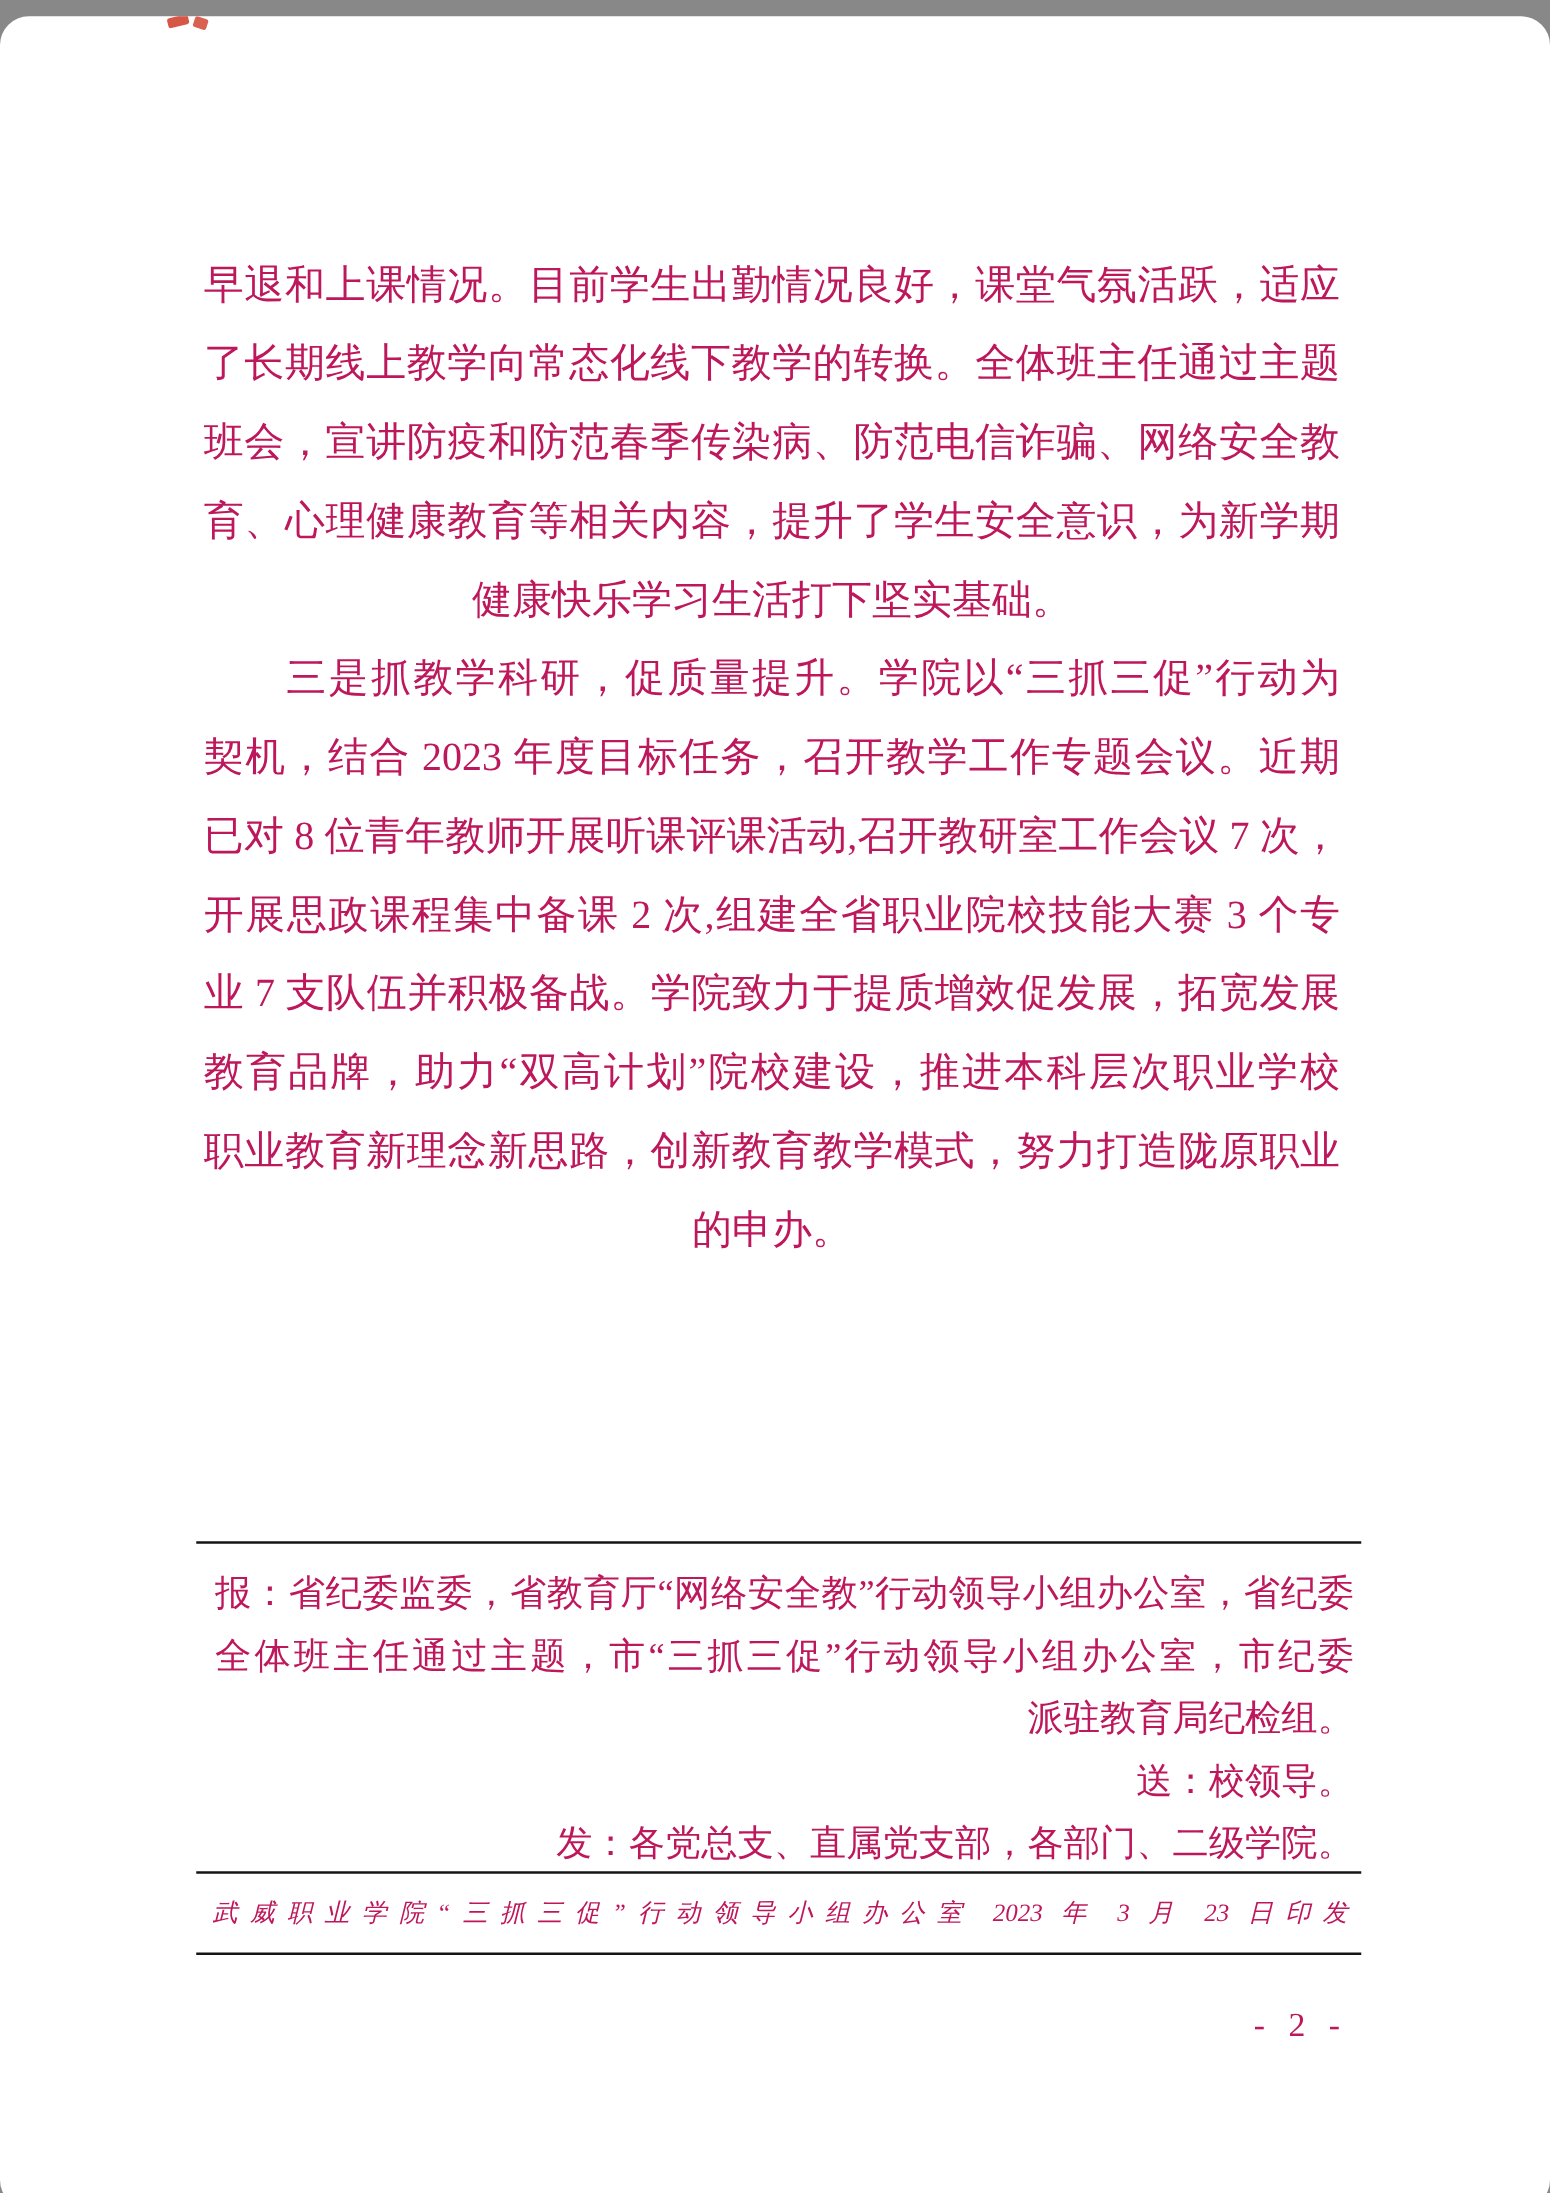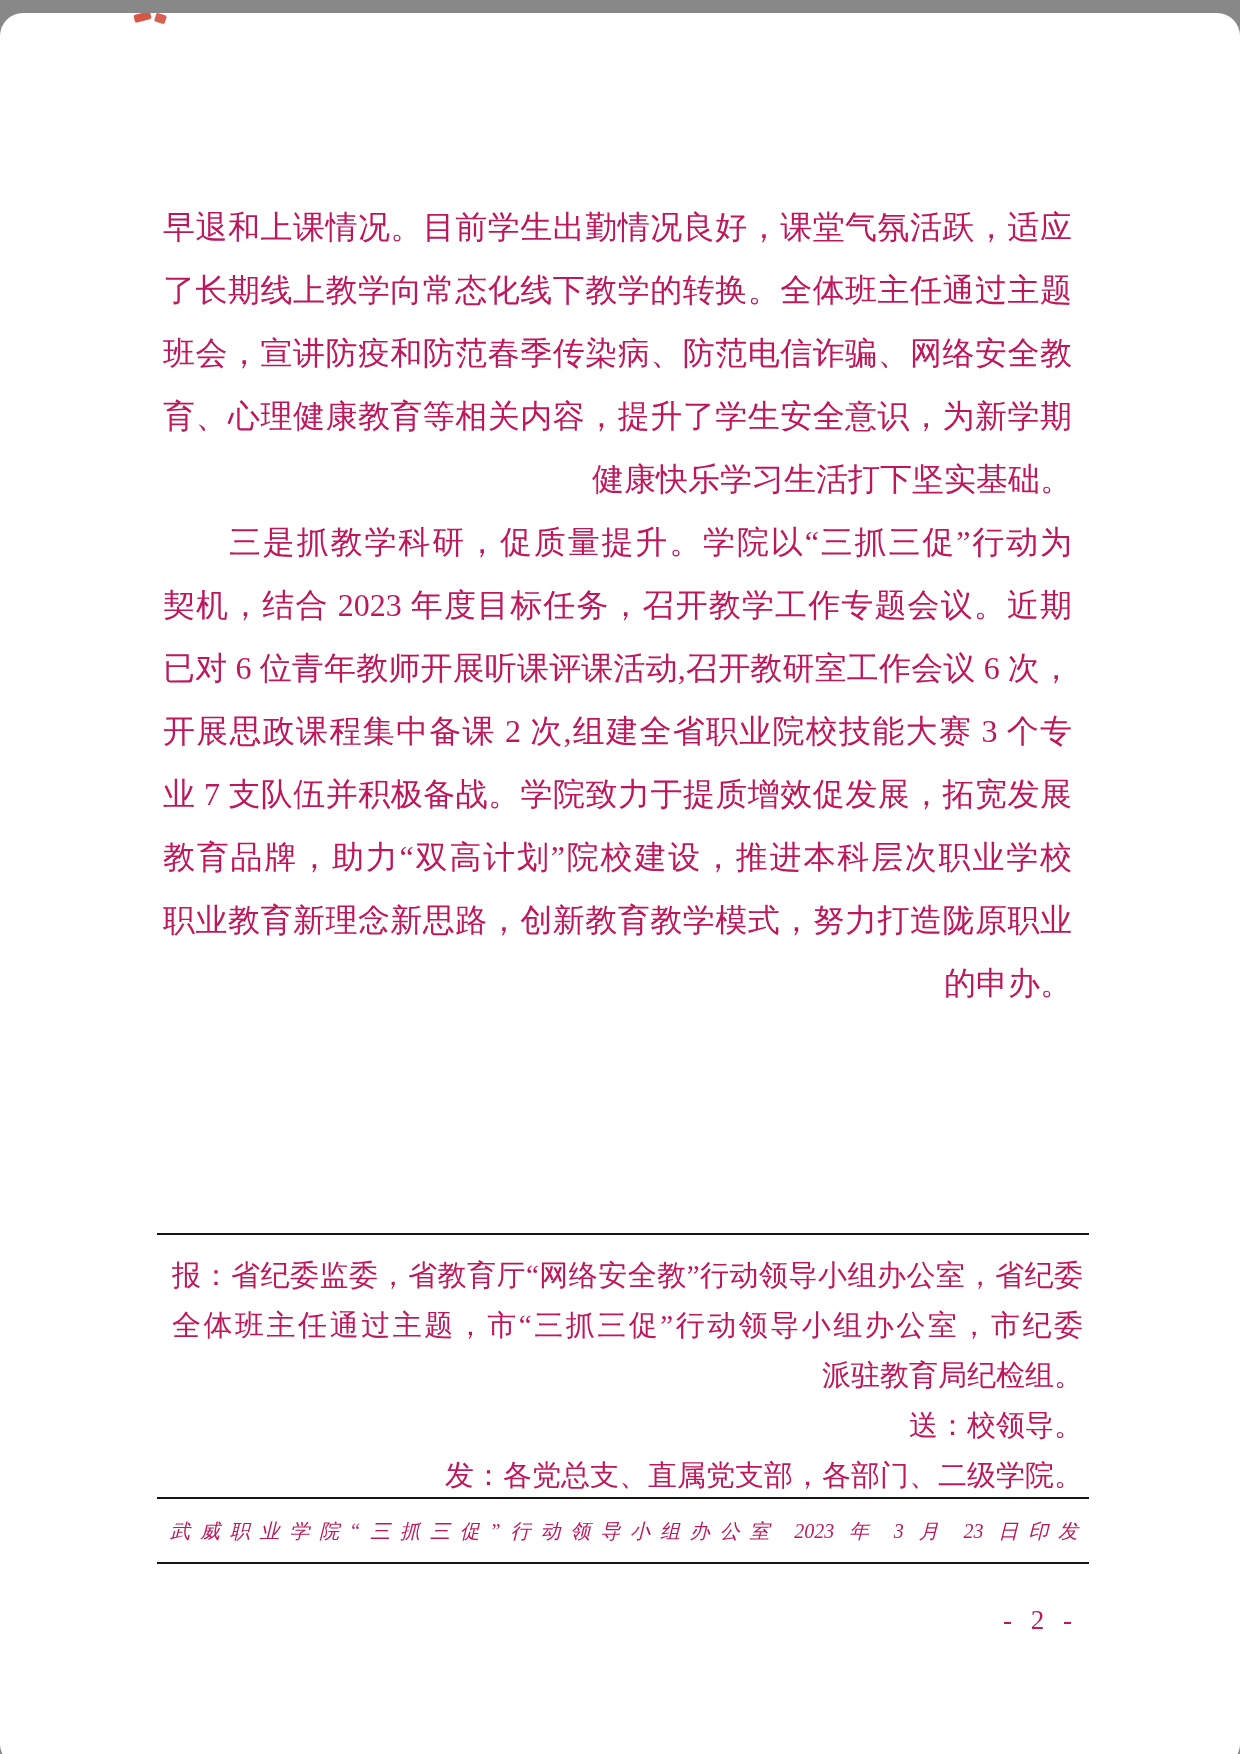--- a/index.html
+++ b/index.html
@@ -20,21 +20,21 @@
     left: 163px;
     top: 183px;
     width: 909px;
   }
   .bl {
     margin: 0;
     height: 63px;
     line-height: 63px;
     font-size: 32px;
     white-space: nowrap;
-    text-align: right;
+    text-align: center;
   }
   .bl.j {
     white-space: normal;
     text-align: justify;
     text-align-last: justify;
   }
   .bl.indent { padding-left: 66px; font-family: Liberation Serif, serif; }
   
   .rule {
     position: absolute;
@@ -105,21 +105,21 @@
   <div class="red-speck speck-2"></div>
 
   <main class="doc-body">
     <p class="bl j">早退和上课情况。目前学生出勤情况良好，课堂气氛活跃，适应</p>
     <p class="bl j">了长期线上教学向常态化线下教学的转换。全体班主任通过主题</p>
     <p class="bl j">班会，宣讲防疫和防范春季传染病、防范电信诈骗、网络安全教</p>
     <p class="bl j">育、心理健康教育等相关内容，提升了学生安全意识，为新学期</p>
     <p class="bl">健康快乐学习生活打下坚实基础。</p>
     <p class="bl j indent">三是抓教学科研，促质量提升。学院以“三抓三促”行动为</p>
     <p class="bl j">契机，结合 2023 年度目标任务，召开教学工作专题会议。近期</p>
-    <p class="bl j">已对 6 位青年教师开展听课评课活动,召开教研室工作会议 6 次，</p>
+    <p class="bl j">已对 8 位青年教师开展听课评课活动,召开教研室工作会议 7 次，</p>
     <p class="bl j">开展思政课程集中备课 2 次,组建全省职业院校技能大赛 3 个专</p>
     <p class="bl j">业 7 支队伍并积极备战。学院致力于提质增效促发展，拓宽发展</p>
     <p class="bl j">教育品牌，助力“双高计划”院校建设，推进本科层次职业学校</p>
     <p class="bl j">职业教育新理念新思路，创新教育教学模式，努力打造陇原职业</p>
     <p class="bl">的申办。</p>
   </main>
 
   <div class="rule rule-1"></div>
 
   <section class="cc">

